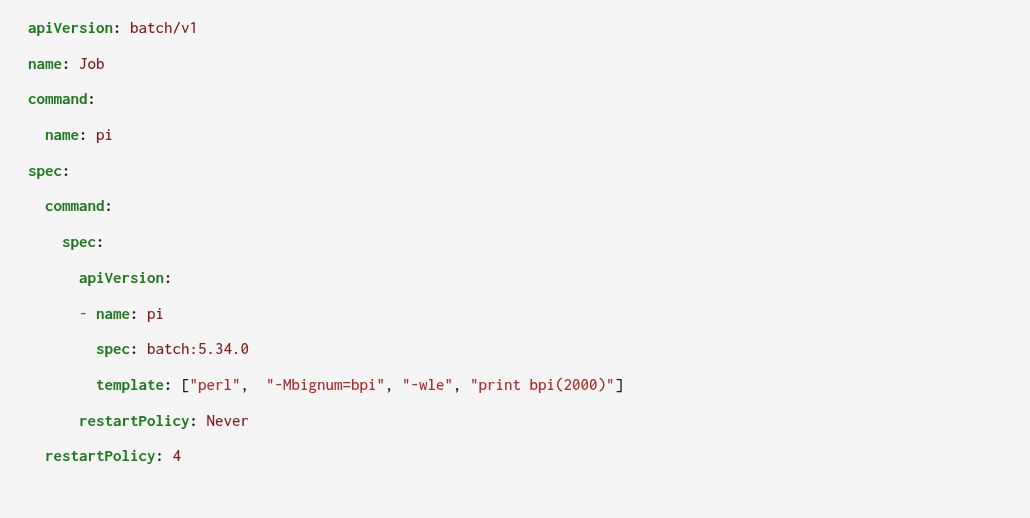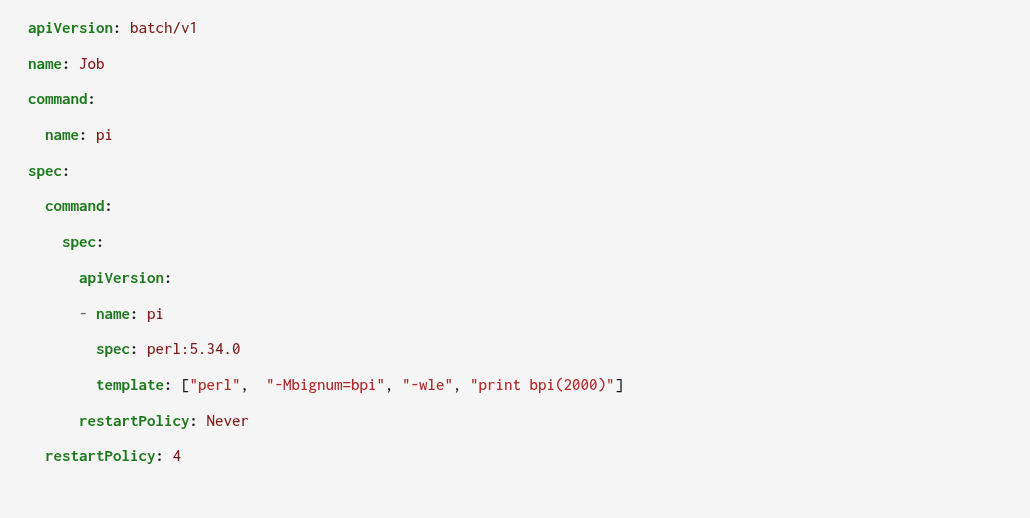--- a/index.html
+++ b/index.html
@@ -42,16 +42,16 @@
 
 <div class="code-block"><span class="key">apiVersion</span><span class="colon">:</span> <span class="val">batch/v1</span>
 <span class="key">name</span><span class="colon">:</span> <span class="val">Job</span>
 <span class="key">command</span><span class="colon">:</span>
   <span class="key">name</span><span class="colon">:</span> <span class="val">pi</span>
 <span class="key">spec</span><span class="colon">:</span>
   <span class="key">command</span><span class="colon">:</span>
     <span class="key">spec</span><span class="colon">:</span>
       <span class="key">apiVersion</span><span class="colon">:</span>
       <span class="dash">-</span> <span class="key">name</span><span class="colon">:</span> <span class="val">pi</span>
-        <span class="key">spec</span><span class="colon">:</span> <span class="val">perl:5.34.0</span>
+        <span class="key">spec</span><span class="colon">:</span> <span class="val">batch:5.34.0</span>
         <span class="key">template</span><span class="colon">:</span> <span class="punct">[</span><span class="str">"perl"</span><span class="punct">,</span>  <span class="str">"-Mbignum=bpi"</span><span class="punct">,</span> <span class="str">"-wle"</span><span class="punct">,</span> <span class="str">"print bpi(2000)"</span><span class="punct">]</span>
       <span class="key">restartPolicy</span><span class="colon">:</span> <span class="val">Never</span>
   <span class="key">restartPolicy</span><span class="colon">:</span> <span class="val">4</span></div>
 
 </body></html>

